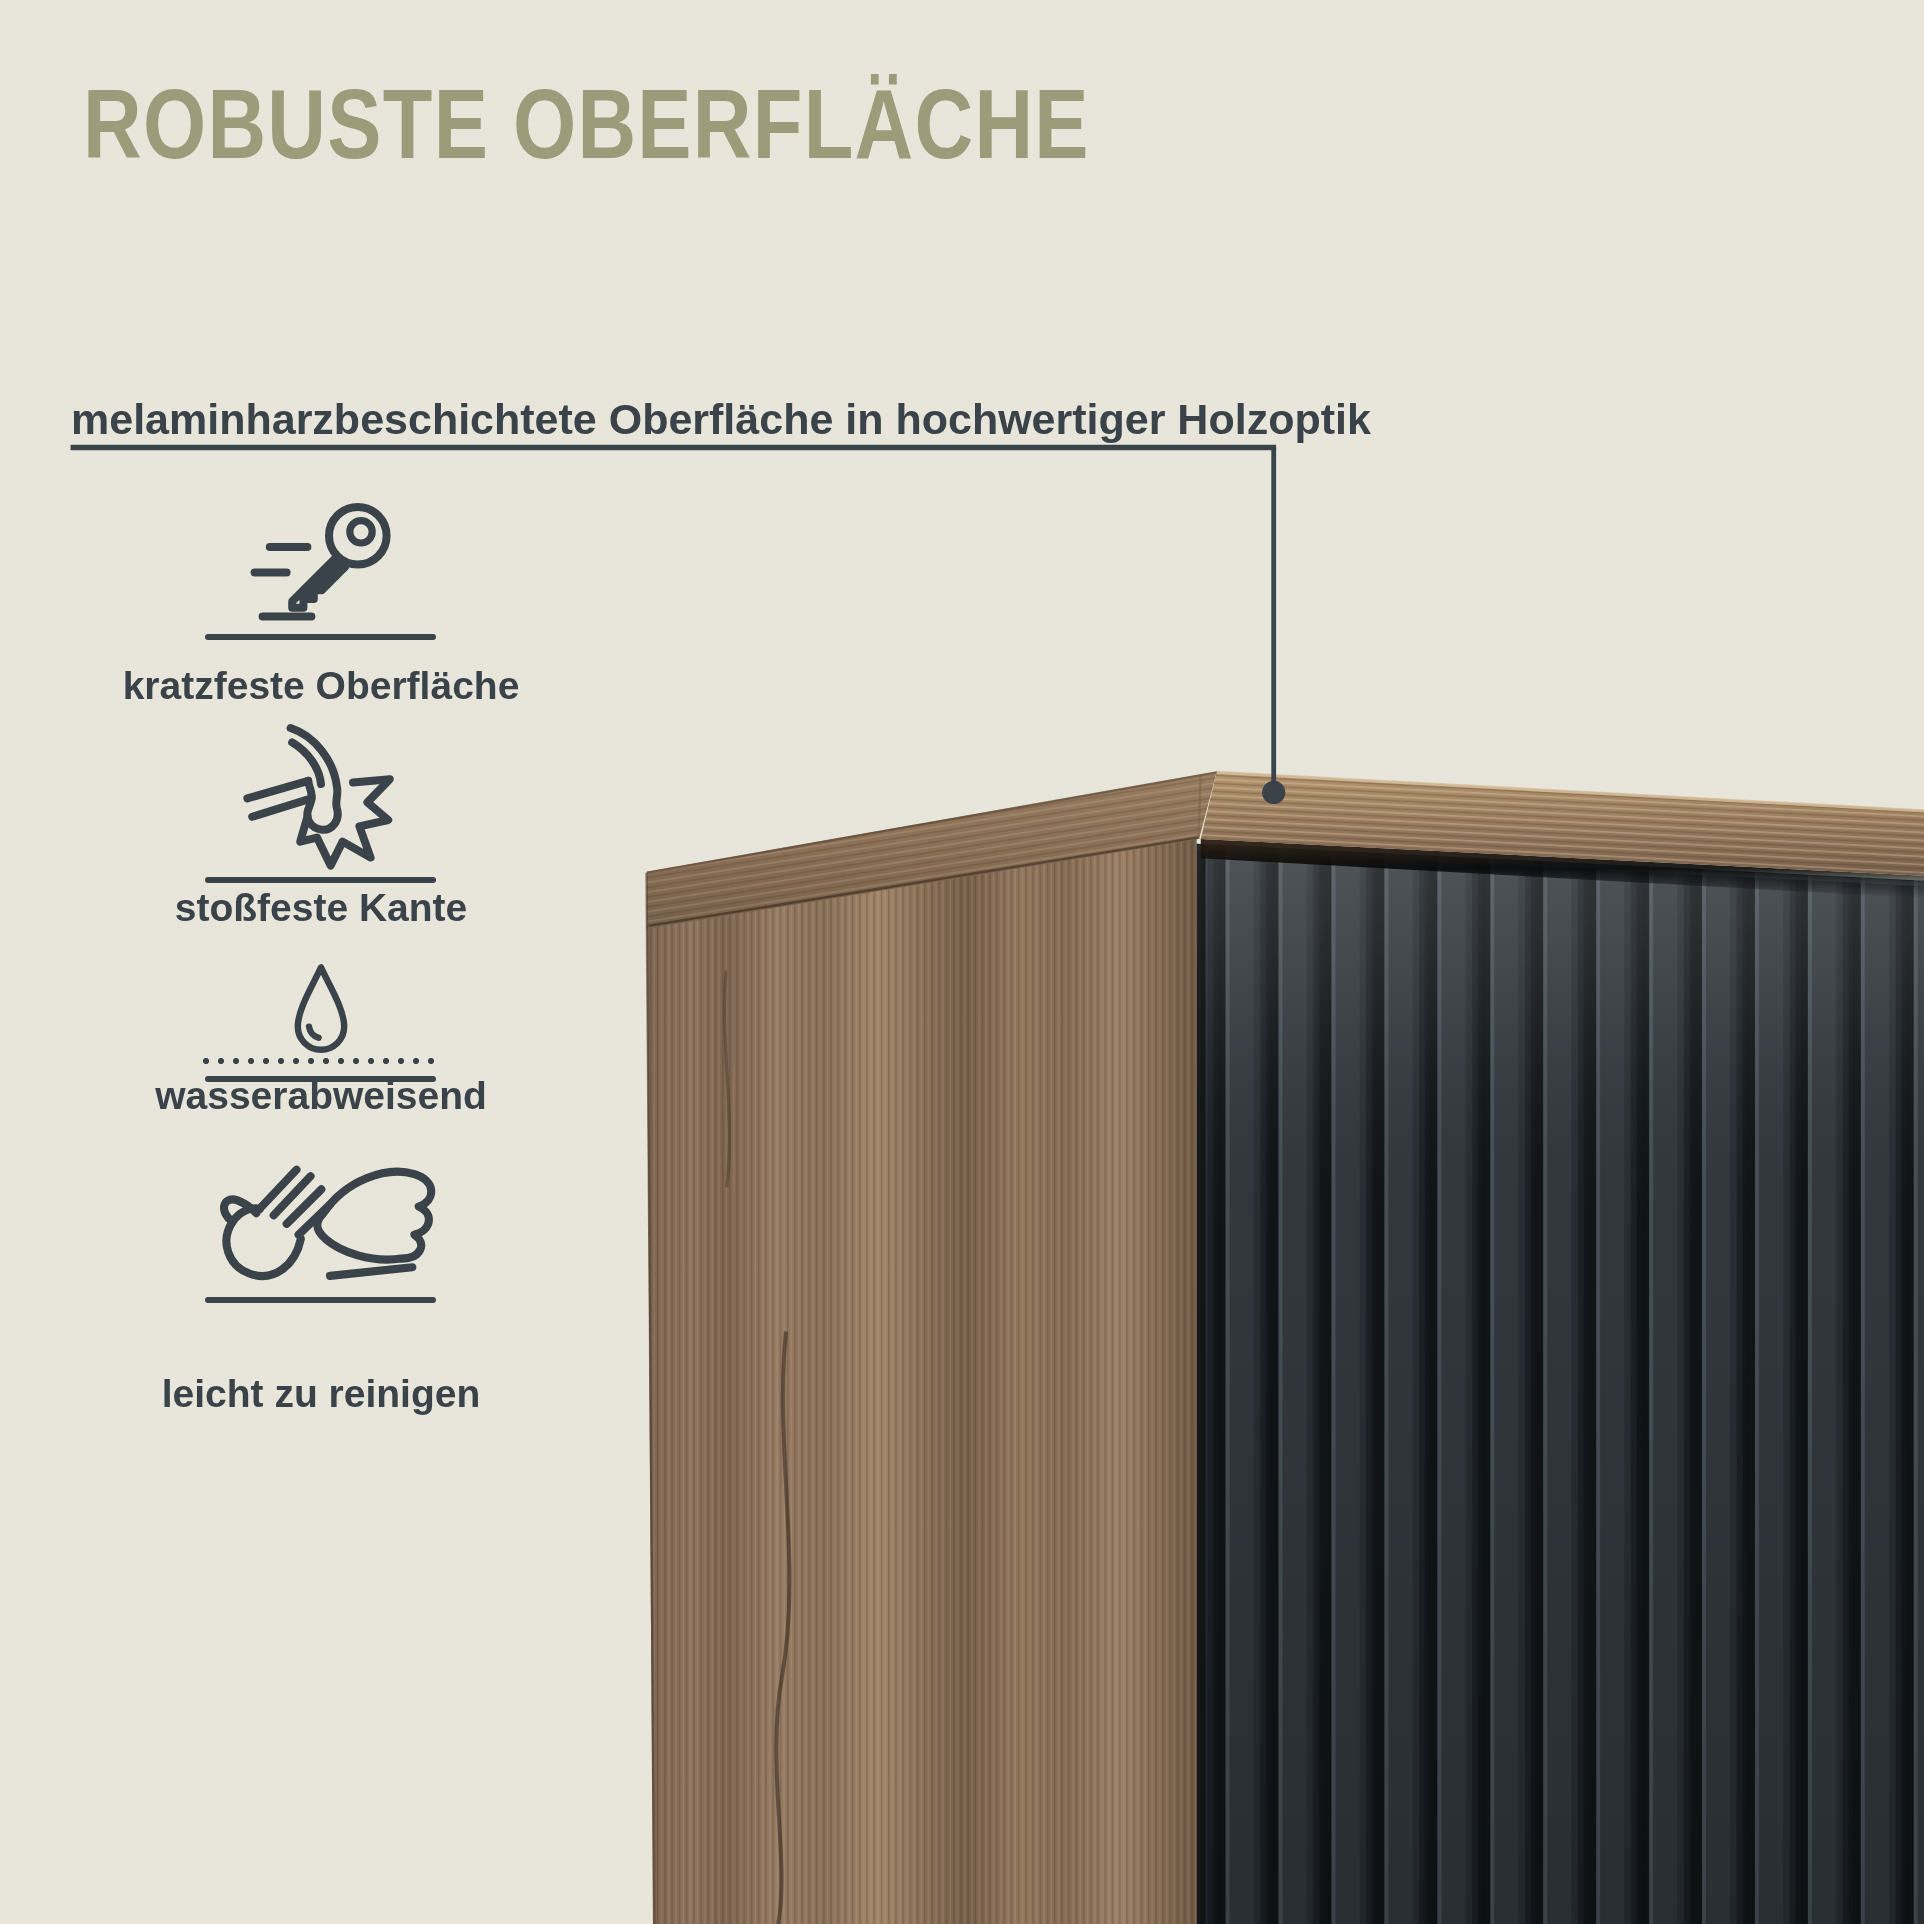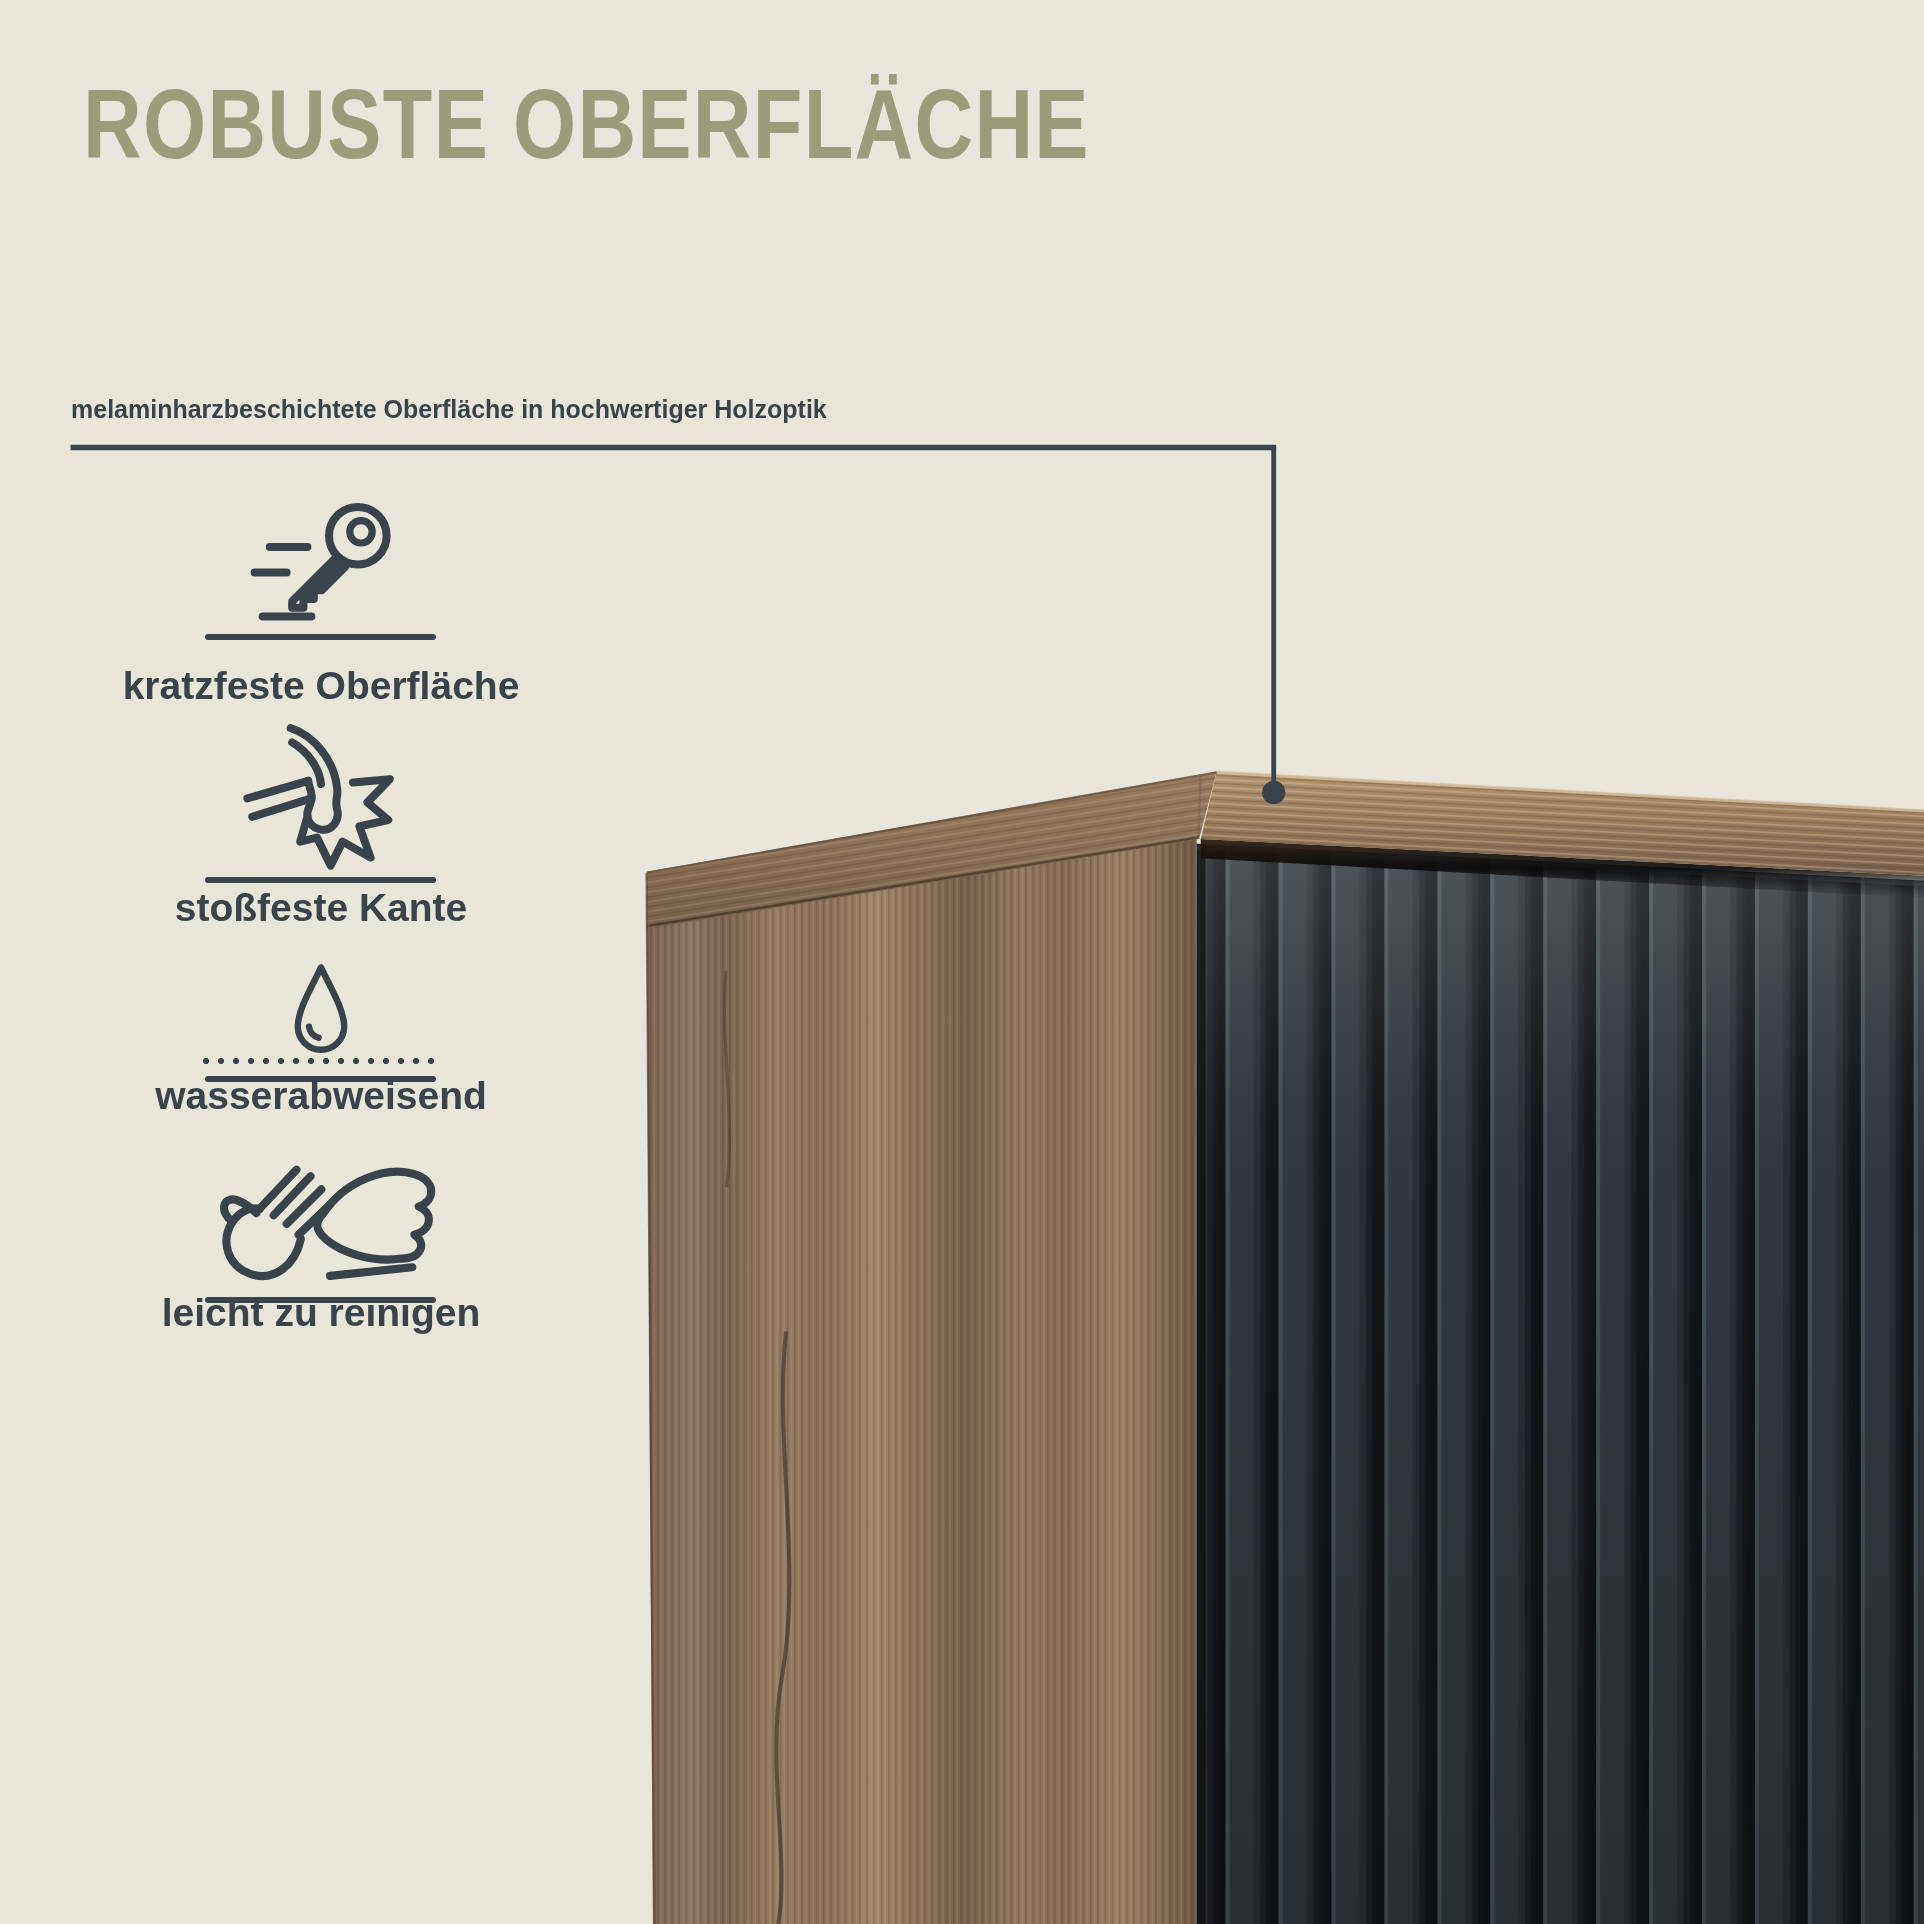--- a/index.html
+++ b/index.html
@@ -9,21 +9,21 @@
   }
   .abs{position:absolute;}
   #title{
     left:83px;top:67px;
     font-size:99px;font-weight:bold;letter-spacing:1.6px;
     color:#9c9c7a;white-space:nowrap;
     transform:scaleX(0.82);transform-origin:left top;
   }
   #callout-text{
     left:71px;top:395px;
-    font-size:25px;font-weight:bold;color:#3b434a;white-space:nowrap;
+    font-size:43px;font-weight:bold;color:#3b434a;white-space:nowrap;
   }
   .feature-label{
     left:321px;transform:translateX(-50%);
     font-size:39px;font-weight:bold;color:#3b434a;white-space:nowrap;
   }
   .rule{
     left:205px;width:231px;height:5.6px;border-radius:3.2px;background:#3b434a;
   }
   #dotted-line{
     left:202px;top:1057px;width:237px;height:8px;
@@ -179,16 +179,16 @@
     <path d="M 63,58 L 97,22" stroke-width="7.5"></path>
     <path d="M 76,64 L 110,28" stroke-width="7.5"></path>
     <path d="M 88,72 L 120,40" stroke-width="7.5"></path>
     <path d="M 99,82 L 128,54" stroke-width="7.5"></path>
     <path d="M 101,86 C 96,110 76,126 54,118 C 34,111 26,88 38,70 C 44,61 54,56 63,58" stroke-width="7.5"></path>
     <path d="M 38,70 C 26,62 28,46 42,50 C 50,53 56,58 60,62" stroke-width="7.5"></path>
     <path d="M 122,62 C 142,32 180,18 206,26 C 226,32 226,50 210,56 C 224,62 222,78 206,82 C 218,90 212,104 194,104 C 166,108 138,98 124,86 C 114,77 114,70 122,62 Z" stroke-width="7.5"></path>
     <path d="M 128,120 L 204,112" stroke-width="7.5"></path>
   </svg>
   <div class="abs rule" style="top:1297px"></div>
-  <div class="abs feature-label" style="top:1291px">leicht zu reinigen</div>
+  <div class="abs feature-label" style="top:1372px">leicht zu reinigen</div>
 
 </div>
 
 
 </body></html>

